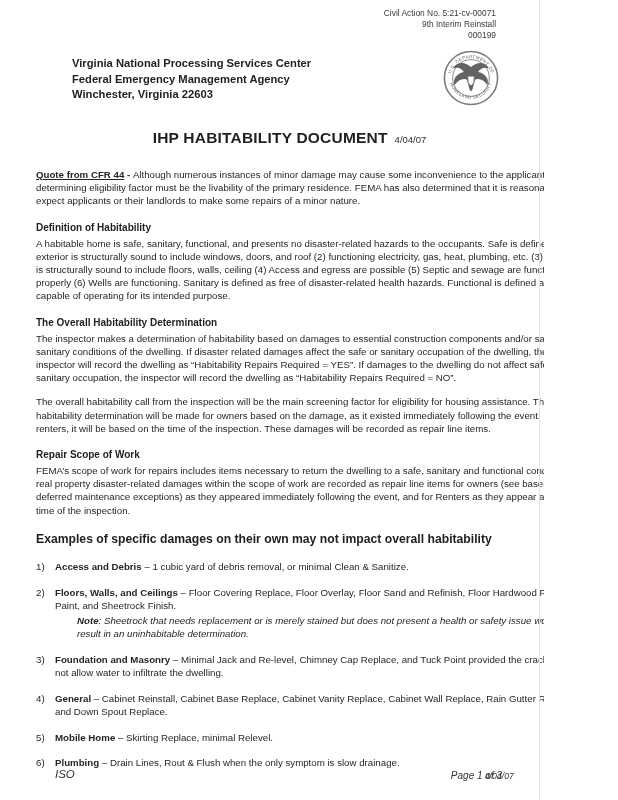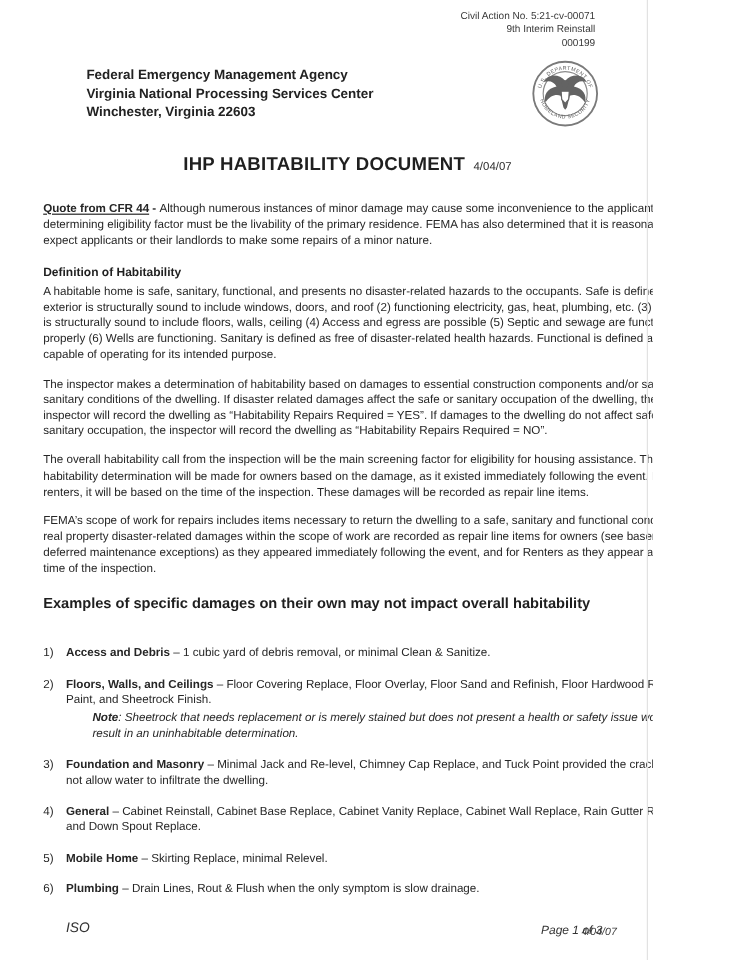--- a/index.html
+++ b/index.html
@@ -29,21 +29,21 @@
   
   .title-row{position:absolute;top:129px;left:0;right:0;text-align:center;margin-left:35px;}
   .doc-title{font-size:15.5px;font-weight:bold;color:#1f1f1f;letter-spacing:.2px;}
   .doc-title-date{font-size:9.5px;color:#2c2c2c;margin-left:7px;}
   
   .body-flow{position:absolute;top:168px;left:36px;width:548px;font-size:9.7px;line-height:13.2px;}
   .body-flow p{margin:0 0 11px 0;}
   .quote-lead{font-weight:bold;text-decoration:underline;}
   .quote-dash{font-weight:bold;}
   h2.sec{font-size:10px;font-weight:bold;color:#1f1f1f;margin:13px 0 2px 0;line-height:14px;}
-  h2.examples{font-size:12.2px;margin:15px 0 28px 0;}
+  h2.examples{font-size:12.2px;margin:15px 0 14px 0;}
   
   .item{display:flex;margin:0 0 12.5px 0;}
   .item .num{flex:0 0 11px;margin-right:8px;}
   .item .item-body{flex:1;}
   .item .label{font-weight:bold;}
   .note{margin:2px 0 0 22px;font-style:italic;}
   .note .note-label{font-weight:bold;}
   
   .footer-left{position:absolute;left:55px;top:768px;font-size:11.5px;color:#333;font-style:italic;}
   .footer-center{position:absolute;left:0;right:0;top:770px;text-align:right;font-style:italic;font-size:10px;color:#333;}
@@ -57,22 +57,22 @@
 
 <div class="page">
 
   <div class="court-header">
     <div>Civil Action No. 5:21-cv-00071</div>
     <div>9th Interim Reinstall</div>
     <div>000199</div>
   </div>
 
   <div class="agency">
+    <div>Virginia National Processing Services Center</div>
     <div>Federal Emergency Management Agency</div>
-    <div>Virginia National Processing Services Center</div>
     <div>Winchester, Virginia 22603</div>
   </div>
 
   <div class="logo">
     <svg class="seal" viewBox="0 0 60 60">
       <circle cx="30" cy="30" r="27.5" fill="#ffffff" stroke="#7a7a7a" stroke-width="1.6"></circle>
       <circle cx="30" cy="30" r="19" fill="#ffffff" stroke="#8a8a8a" stroke-width="1"></circle>
       <defs>
         <path id="sealTop" d="M 8.5,31 A 21.5,21.5 0 0 1 51.5,31" fill="none"></path>
         <path id="sealBottom" d="M 7.5,29 A 22.5,22.5 0 0 0 52.5,29" fill="none"></path>
@@ -95,23 +95,25 @@
     <span class="doc-title">IHP HABITABILITY DOCUMENT</span><span class="doc-title-date">4/04/07</span>
   </div>
 
   <div class="body-flow">
 
     <p><span class="quote-lead">Quote from CFR 44</span><span class="quote-dash"> - </span><span>Although numerous instances of minor damage may cause some inconvenience to the applicant, the determining eligibility factor must be the livability of the primary residence. FEMA has also determined that it is reasonable to expect applicants or their landlords to make some repairs of a minor nature.</span></p>
 
     <h2 class="sec">Definition of Habitability</h2>
     <p>A habitable home is safe, sanitary, functional, and presents no disaster-related hazards to the occupants. Safe is defined as (1) exterior is structurally sound to include windows, doors, and roof (2) functioning electricity, gas, heat, plumbing, etc. (3) Interior is structurally sound to include floors, walls, ceiling (4) Access and egress are possible  (5) Septic and sewage are functioning properly (6) Wells are functioning. Sanitary is defined as free of disaster-related health hazards.  Functional is defined as capable of operating for its intended purpose.</p>
 
+    <h2 class="sec">The Overall Habitability Determination</h2>
     <p>The inspector makes a determination of habitability based on damages to essential construction components and/or safety or sanitary conditions of the dwelling.  If disaster related damages affect the safe or sanitary occupation of the dwelling, the inspector will record the dwelling as “Habitability Repairs Required = YES”.  If damages to the dwelling do not affect safe and sanitary occupation, the inspector will record the dwelling as “Habitability Repairs Required = NO”.</p>
     <p>The overall habitability call from the inspection will be the main screening factor for eligibility for housing assistance. The overall habitability determination will be made for owners based on the damage, as it existed immediately following the event. For renters, it will be based on the time of the inspection. These damages will be recorded as repair line items.</p>
 
+    <h2 class="sec">Repair Scope of Work</h2>
     <p>FEMA’s scope of work for repairs includes items necessary to return the dwelling to a safe, sanitary and functional condition.  All real property disaster-related damages within the scope of work are recorded as repair line items for owners (see basement and deferred maintenance exceptions) as they appeared immediately following the event, and for Renters as they appear at the time of the inspection.</p>
 
     <h2 class="sec examples">Examples of specific damages on their own may not impact overall habitability</h2>
 
     <div class="item">
       <span class="num">1)</span>
       <div class="item-body"><span class="label">Access and Debris</span><span> – 1 cubic yard of debris removal, or minimal Clean &amp; Sanitize.</span></div>
     </div>
 
     <div class="item">

